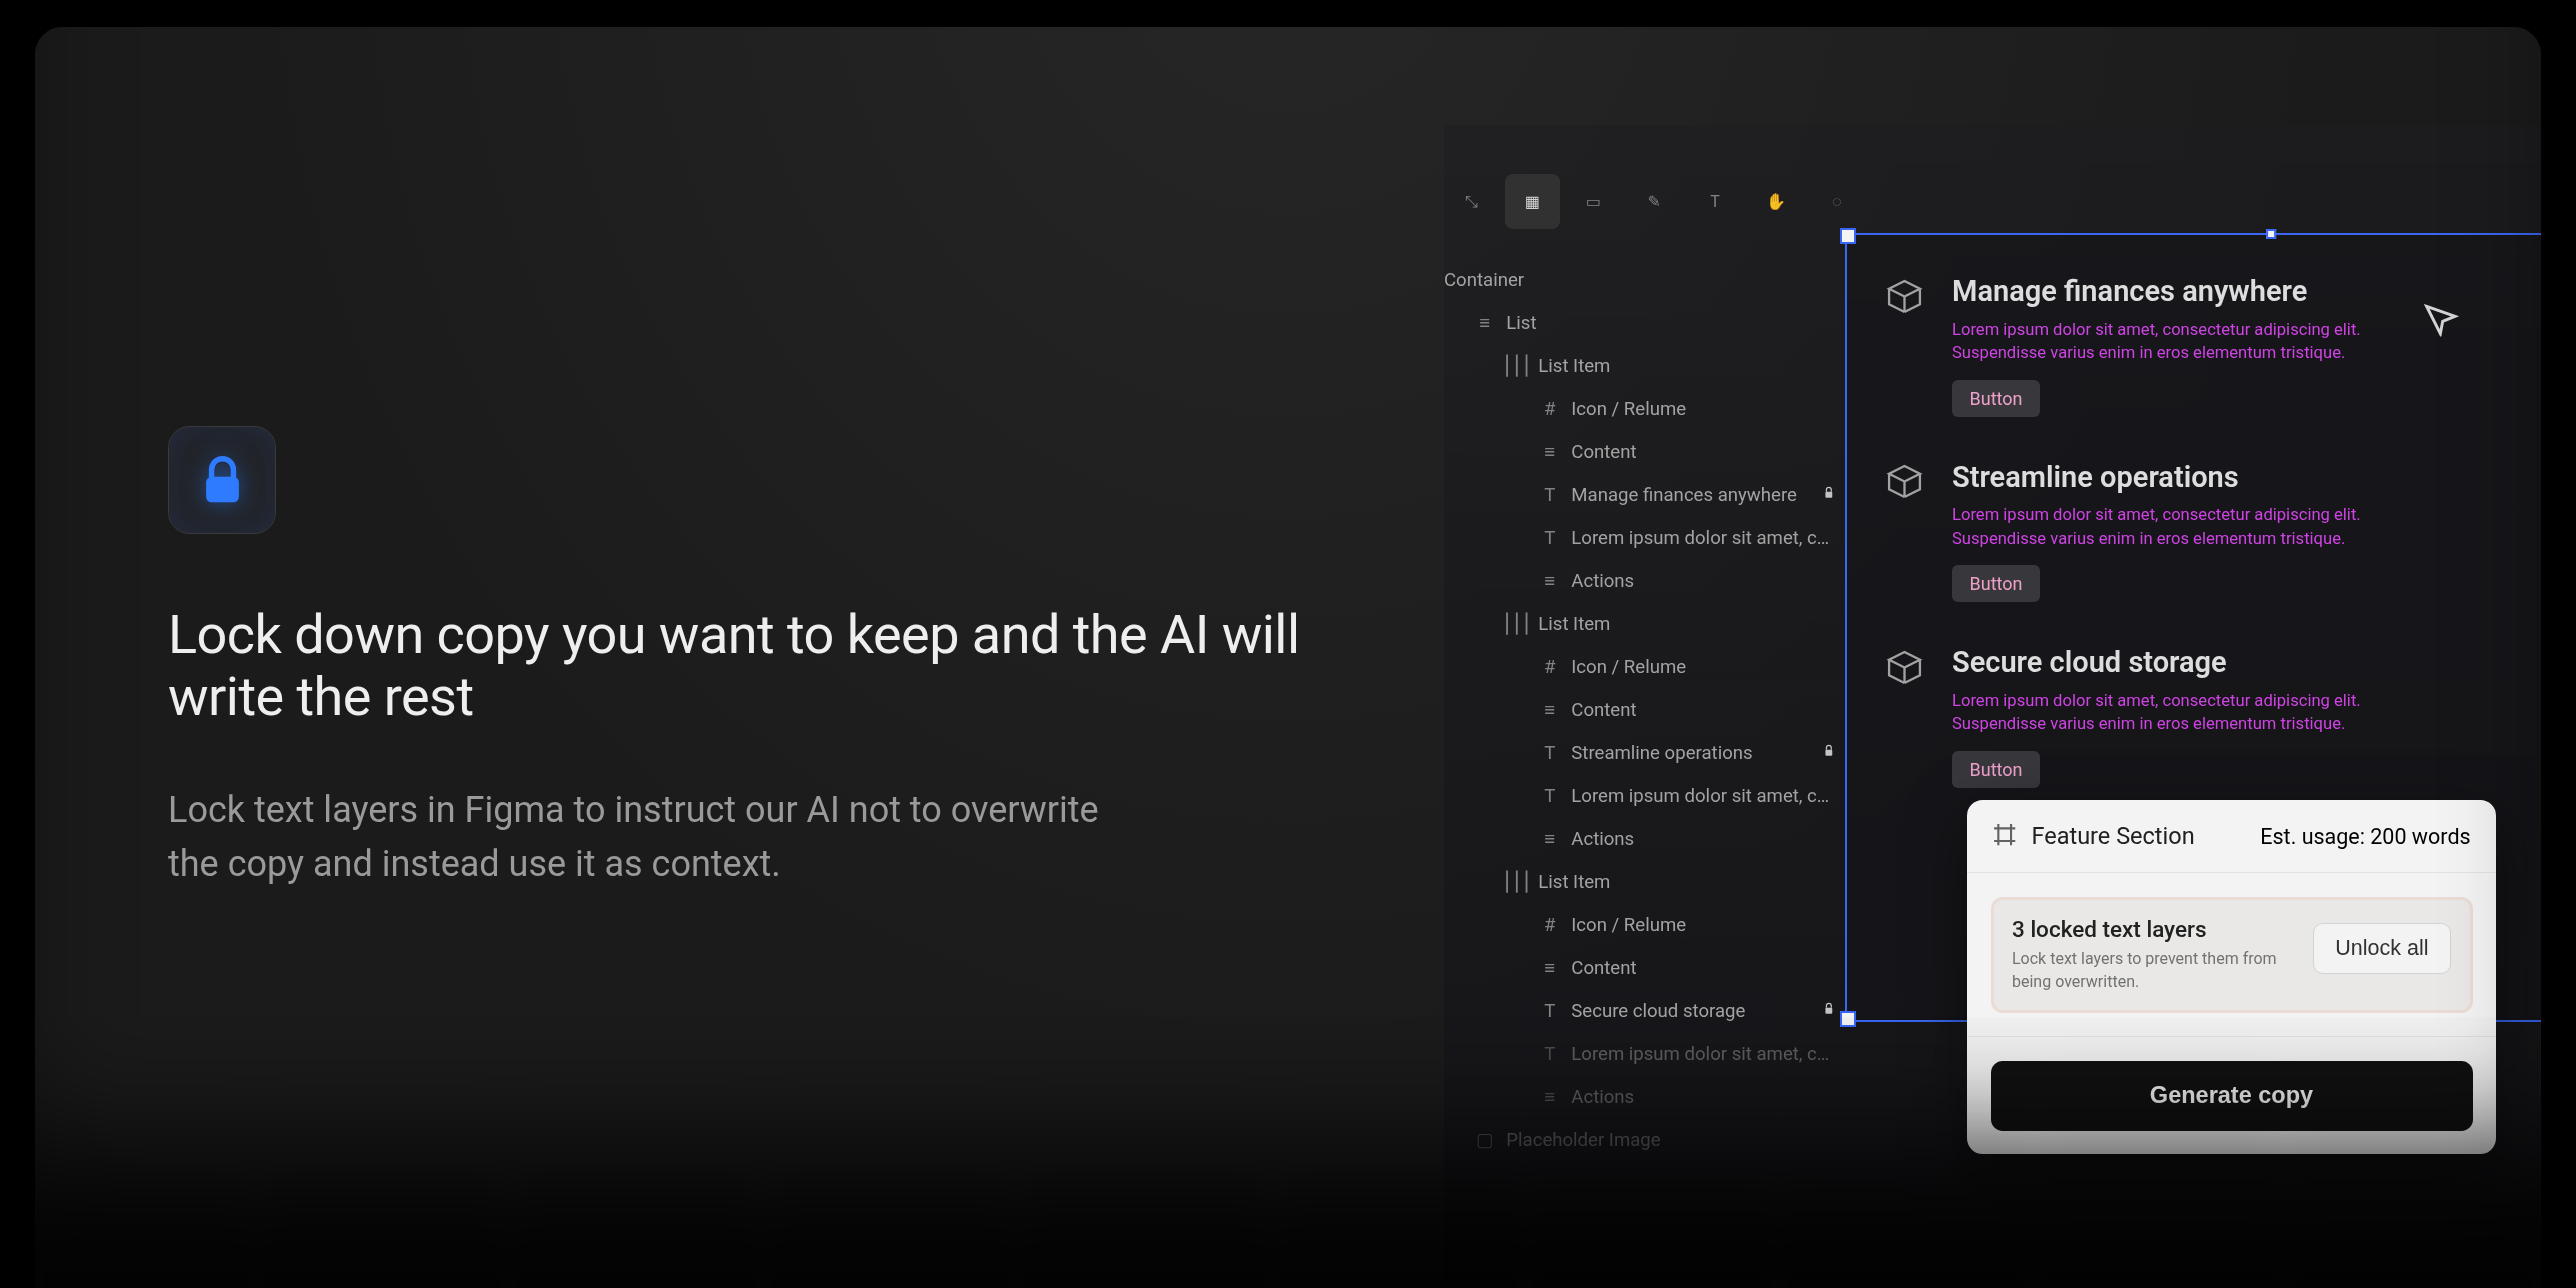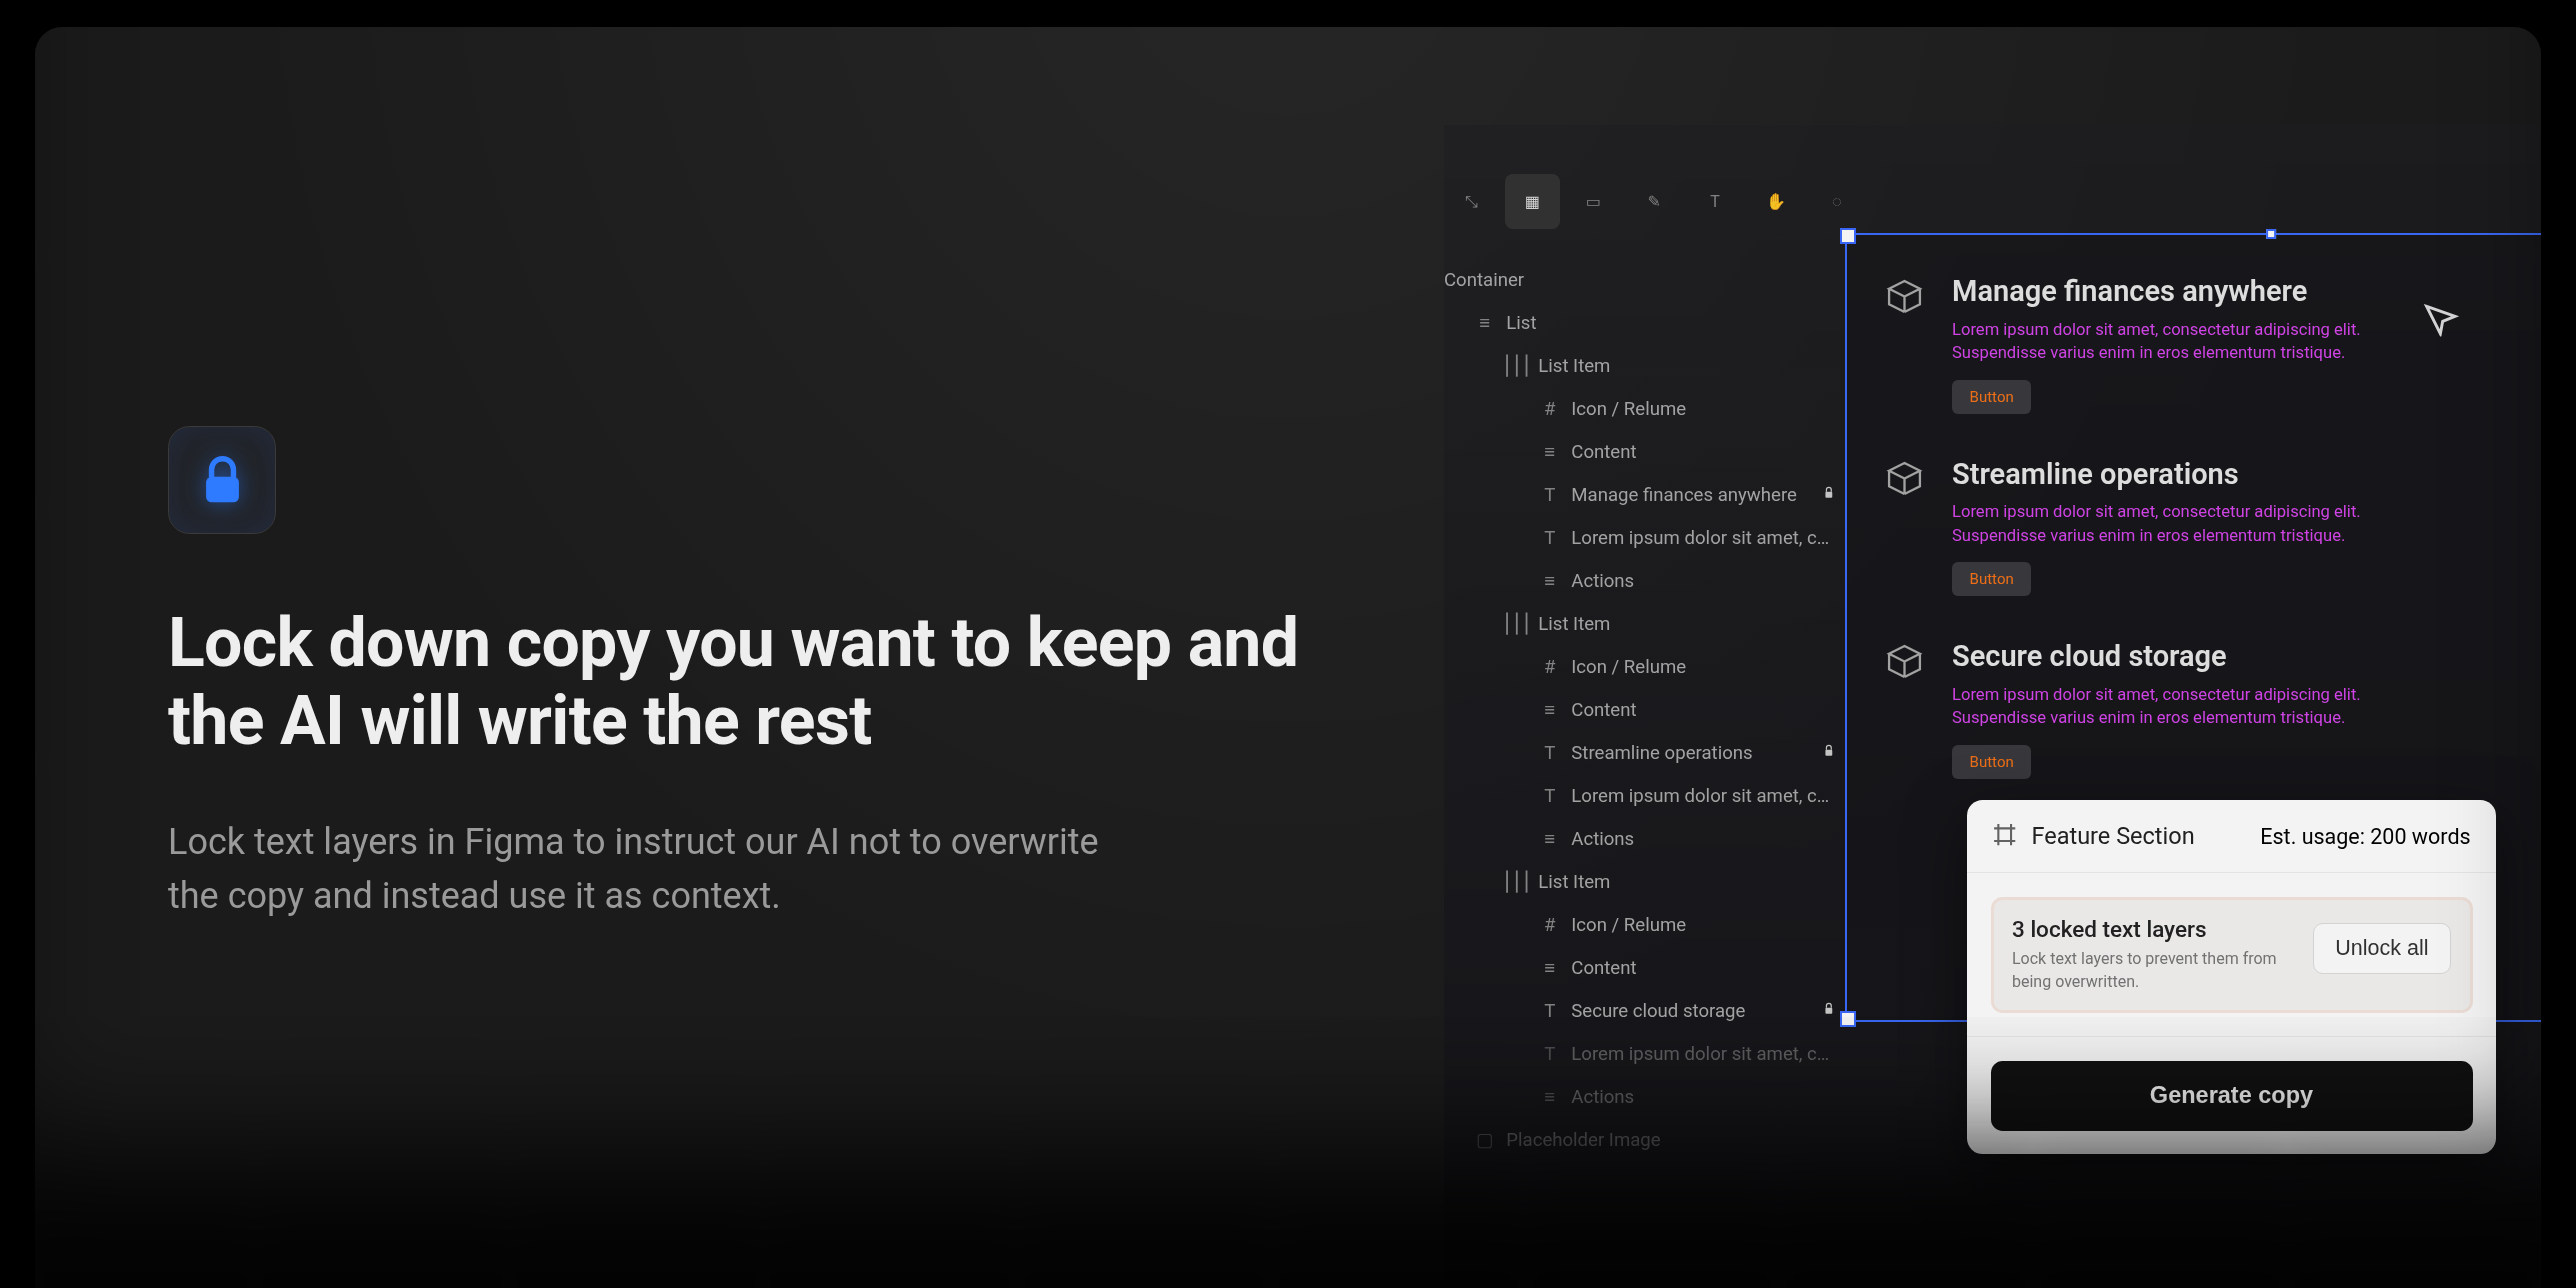--- a/index.html
+++ b/index.html
@@ -44,22 +44,22 @@
   border: 1px solid #3a3a3a;
   display: flex;
   align-items: center;
   justify-content: center;
   margin-bottom: 70px;
   box-shadow: 0 0 39px rgba(40,100,255,.15) inset;
 }
 .lock-badge svg { filter: drop-shadow(0 0 11.7px rgba(40,120,255,.6)); }
 .headline {
   color: #eee;
-  font-size: 68px;
-  font-weight: 700;
+  font-size: 54px;
+  font-weight: 400;
   line-height: 1.15;
   letter-spacing: -.01em;
   margin-bottom: 55px;
 }
 .subtext {
   color: #9a9a9a;
   font-size: 36px;
   line-height: 1.5;
   max-width: 940px;
 }
@@ -156,22 +156,22 @@
   color: #aaa;
   flex-shrink: 0;
   margin-top: 3.9px;
 }
 .card-body { color: #ccc; }
 .card-title { font-size: 29px; font-weight: 600; color: #e8e8e8; margin-bottom: 9.8px; }
 .card-desc { font-size: 16.6px; color: #d946ef; line-height: 1.4; margin-bottom: 15.7px; max-width: 421px;}
 .card-btn {
   display: inline-block;
   background: #3a3a3e;
-  color: #f97316;
-  font-size: 15px;
+  color: #f9a8d4;
+  font-size: 18px;
   padding: 7.8px 17.6px;
   border-radius: 5.9px;
 }
 
 
 .popover {
   position: absolute;
   left: 523px;
   top: 675px;
   width: 529px;

